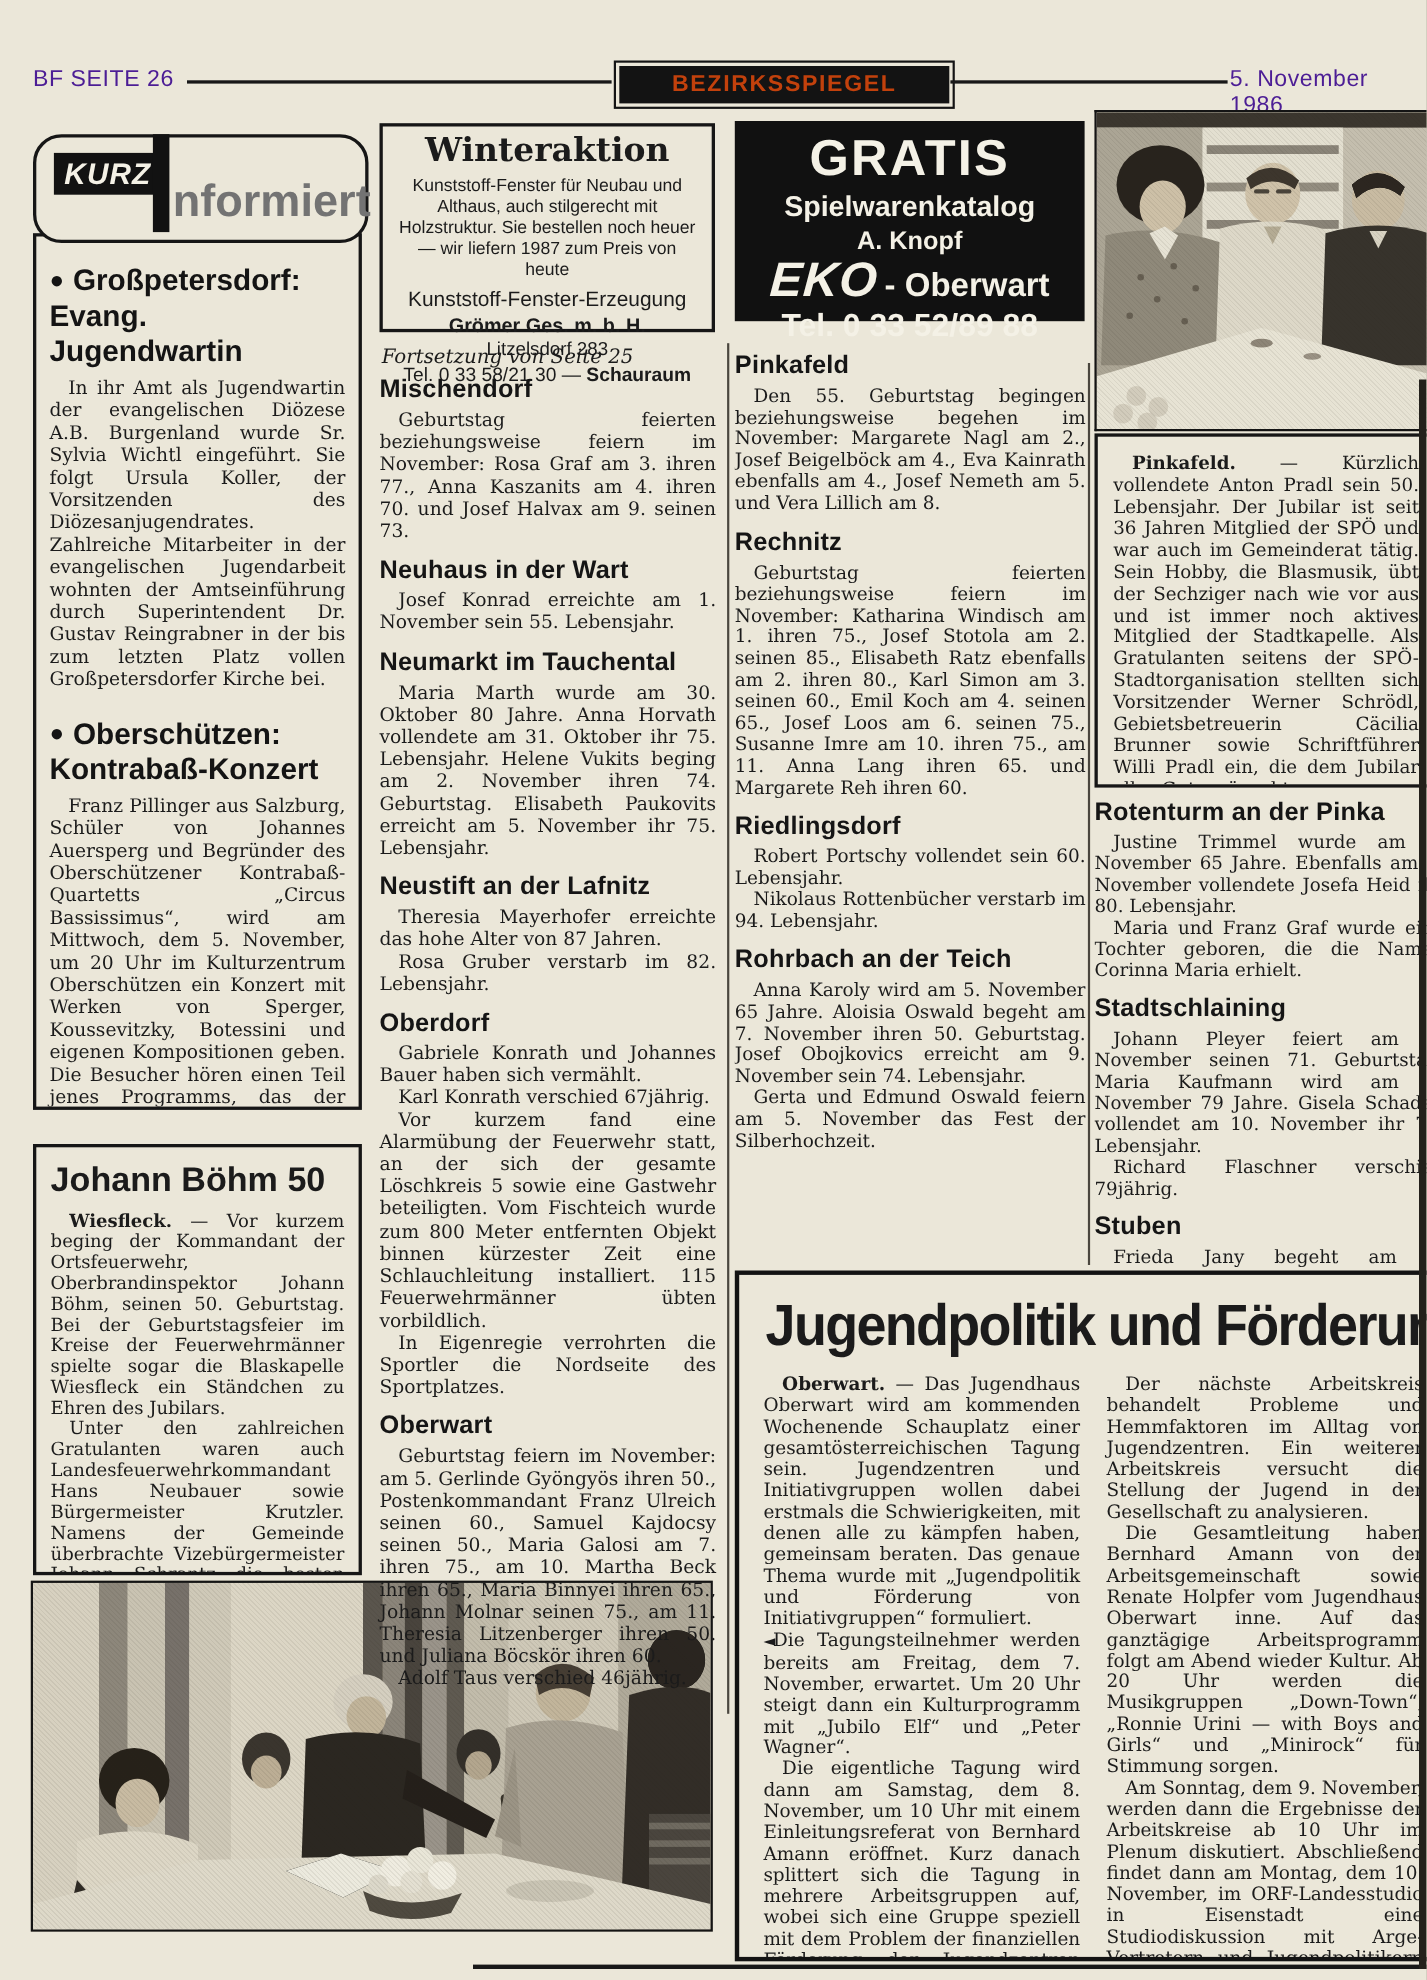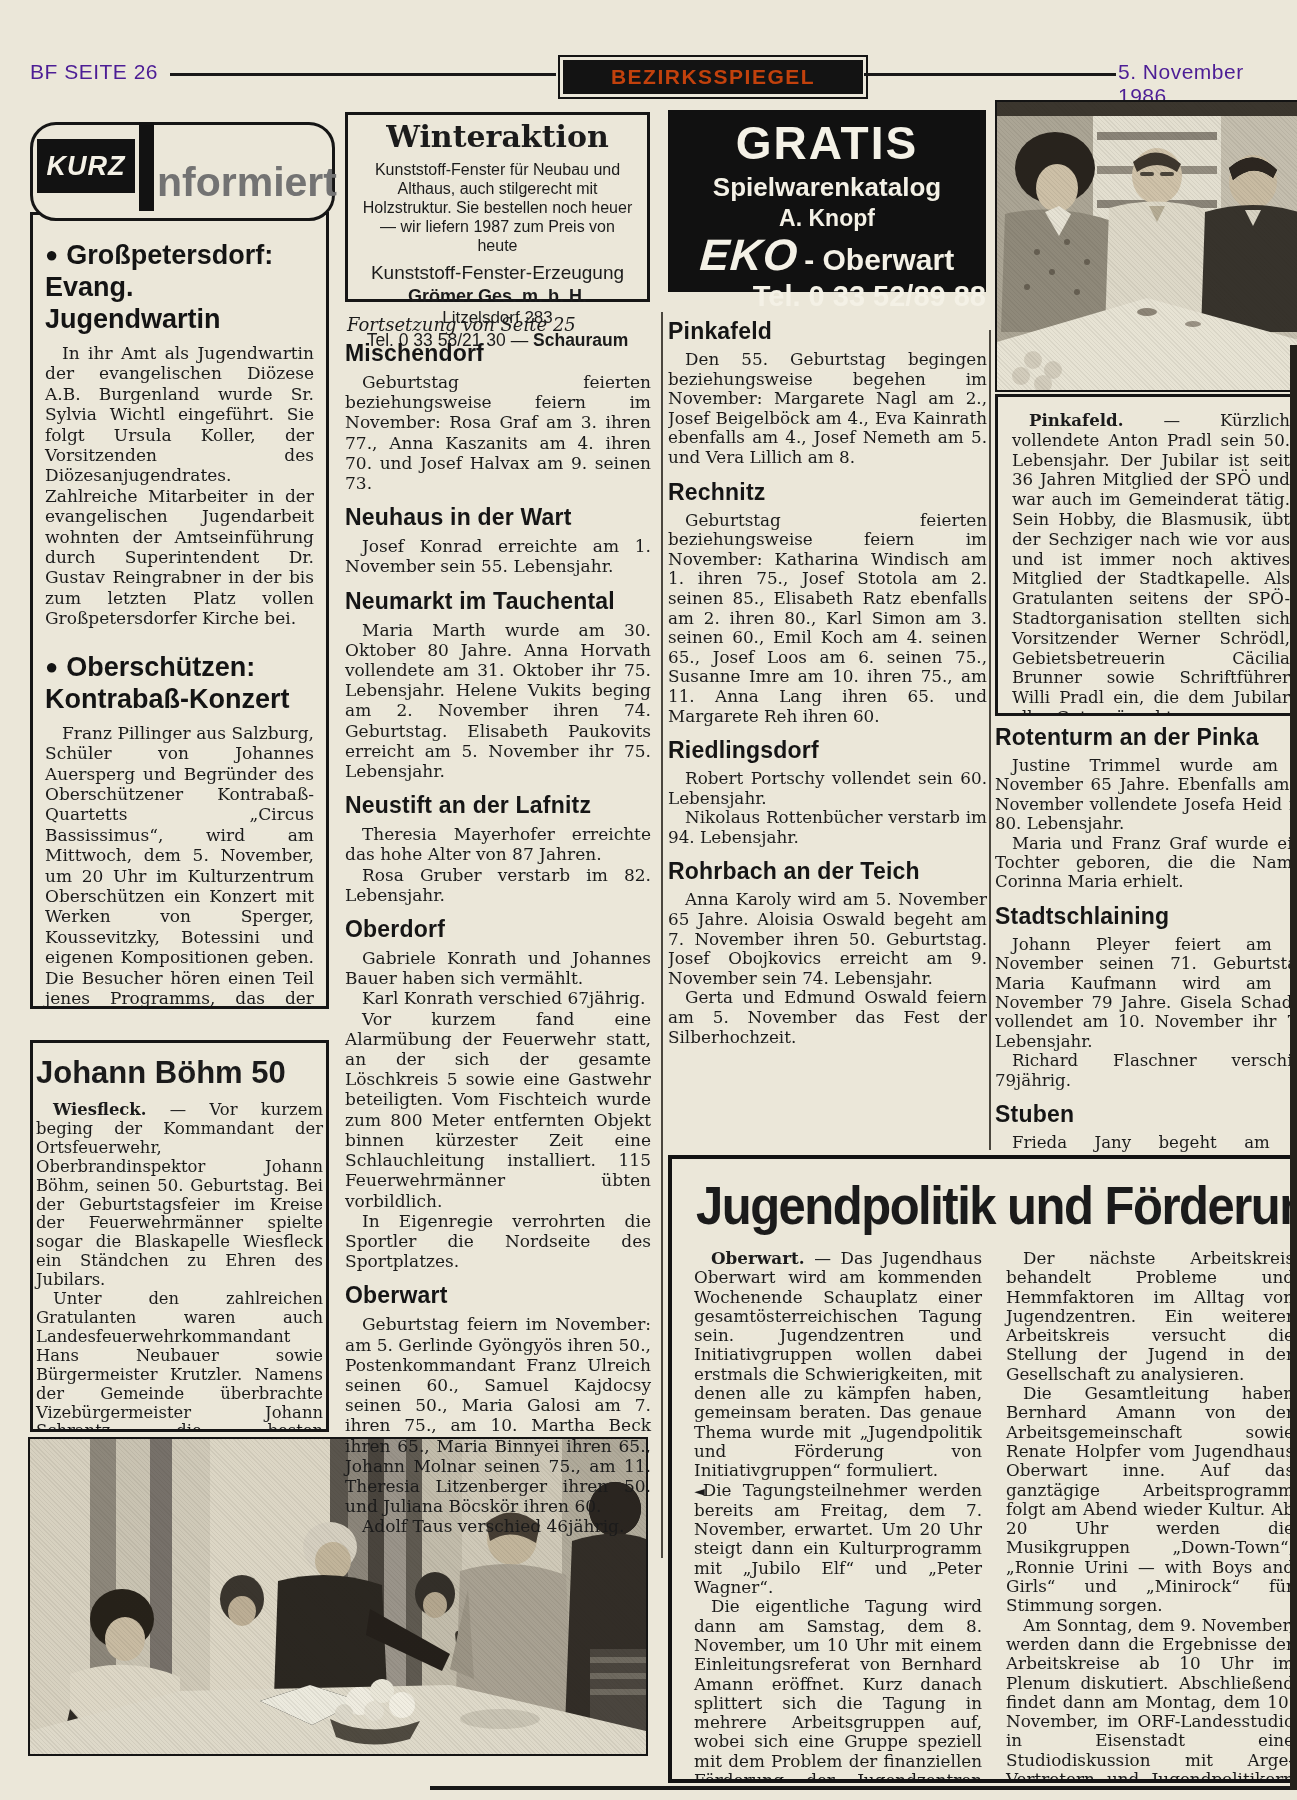--- a/index.html
+++ b/index.html
@@ -8,21 +8,21 @@
   .abs{position:absolute;}
   
   .hdr-left,.hdr-right{font-family:Liberation Sans, sans-serif;font-size:21px;color:#4c1d95;letter-spacing:.5px;}
   .rule{background:#181818;}
   .banner{border:2px solid #141414;background:#ebe7d9;padding:3px;}
   .banner-inner{background:#131313;color:#c2410c;font-family:"Liberation Sans",sans-serif;
        font-weight:bold;font-size:21px;letter-spacing:1.5px;padding:5px 0;text-align:center;}
   
   .box{border:3px solid #161616;}
   .kurz-logo{border:3px solid #161616;border-radius:26px;background:#ebe7d9;}
-  .kurz-word{position:absolute;left:4px;top:14px;width:98px;height:54px;background:#121212;
+  .kurz-word{position:absolute;left:16px;top:14px;width:98px;height:38px;background:#121212;
        display:flex;align-items:center;justify-content:center;color:#f4f1e6;
        font-family:"Liberation Sans",sans-serif;font-weight:bold;font-style:italic;font-size:27px;letter-spacing:1px;}
   .kurz-ibar{position:absolute;left:106px;top:-3px;width:15px;height:89px;background:#121212;}
   .kurz-inf{position:absolute;left:124px;top:34px;font-family:"Liberation Sans",sans-serif;
        font-weight:bold;font-size:41px;letter-spacing:0px;color:#737373;}
   
   .sec-h{font-family:"Liberation Sans",sans-serif;font-weight:bold;font-size:23px;
         letter-spacing:.2px;margin:11px 0 5px 0;color:#151515;}
   .sec-h.first{margin-top:0;}
   .bp{font-size:17px;line-height:20.2px;text-align:justify;text-indent:17px;margin:0;hyphens:auto;}
@@ -40,21 +40,21 @@
   .winter .w-l3{font-size:17px;margin-top:1px;}
   .winter .w-tel{font-size:17.5px;margin-top:2px;}
   
   .gratis{background:#111111;color:#f4f1e6;text-align:center;font-family:"Liberation Sans",sans-serif;}
   .g-title{font-weight:bold;font-size:46px;letter-spacing:2px;margin-top:6px;}
   .g-l1{font-weight:bold;font-size:26px;margin-top:2px;}
   .g-l2{font-weight:bold;font-size:23px;margin-top:2px;}
   .g-eko-row{margin-top:6px;}
   .g-eko{font-weight:bold;font-style:italic;font-size:44px;letter-spacing:1px;display:inline-block;transform:skewX(-4deg);}
   .g-suffix{font-weight:bold;font-size:30px;margin-left:6px;}
-  .g-tel{font-weight:bold;font-size:29px;margin-top:0px;text-align:right;}
+  .g-tel{font-weight:bold;font-size:29px;margin-top:0px;}
   
   .jug-title{font-family:"Liberation Sans",sans-serif;font-weight:bold;font-size:49px;
       letter-spacing:-1.5px;transform:scaleY(1.08);transform-origin:left top;margin:4px 0 18px 2px;white-space:nowrap;}
   .jug-cols{display:flex;gap:24px;}
   .jug-col{width:296px;}
   .jug-col .bp{font-size:16.8px;line-height:19.3px;}
   .jug-col .bp + .bp{margin-top:0px;}
   .jug-col .sp{margin-top:12px;}
   .arrow{font-family:"DejaVu Sans",sans-serif;font-size:14px;letter-spacing:-2px;}
   
@@ -84,21 +84,21 @@
     <p class="bp" style="line-height:20.4px;">In ihr Amt als Jugendwartin der evangelischen Diözese A.B. Burgenland wurde Sr. Sylvia Wichtl eingeführt. Sie folgt Ursula Koller, der Vorsitzenden des Diözesanjugendrates. Zahlreiche Mitarbeiter in der evangelischen Jugendarbeit wohnten der Amtseinführung durch Superintendent Dr. Gustav Reingrabner in der bis zum letzten Platz vollen Großpetersdorfer Kirche bei.</p>
     <h3 class="art-h" style="margin-top:22px;"><span class="bullet">●</span><span>Oberschützen:</span><br><span>Kontrabaß-Konzert</span></h3>
     <p class="bp" style="line-height:20.4px;">Franz Pillinger aus Salzburg, Schüler von Johannes Auersperg und Begründer des Oberschützener Kontrabaß-Quartetts „Circus Bassissimus“, wird am Mittwoch, dem 5. November, um 20 Uhr im Kulturzentrum Oberschützen ein Konzert mit Werken von Sperger, Koussevitzky, Botessini und eigenen Kompositionen geben. Die Besucher hören einen Teil jenes Programms, das der sechsundzwanzigjährige Kontrabassist beim Bucchi-Wettbewerb in Rom absolvieren wird. Pillinger wird schon um 19 Uhr den musikalischen Rahmen bei der Ausstellungseröffnung der Karikaturen von Robert Szinovatz gestalten. Er ist auch Mitglied der „Camerata Academica Salzburg“.</p>
   </div>
   <div class="abs kurz-logo" style="left:30px;top:122px;width:299px;height:93px;">
     <div class="kurz-word">KURZ</div>
     <div class="kurz-ibar"></div>
     <div class="kurz-inf">nformiert</div>
   </div>
 
-  <div class="abs box" style="left:30px;top:1040px;width:299px;height:392px;padding:10px 3px;box-sizing:border-box;overflow:hidden;">
+  <div class="abs box" style="left:30px;top:1040px;width:299px;height:392px;padding:10px 13px;box-sizing:border-box;overflow:hidden;">
     <div style="font-family:'Liberation Sans',sans-serif;font-weight:bold;font-size:31px;margin:2px 0 10px;">Johann Böhm 50</div>
     <p class="bp" style="font-size:16.4px;line-height:18.9px;"><span class="lead">Wiesfleck.</span> <span>—</span> <span>Vor kurzem beging der Kommandant der Ortsfeuerwehr, Oberbrandinspektor Johann Böhm, seinen 50. Geburtstag. Bei der Geburtstagsfeier im Kreise der Feuerwehrmänner spielte sogar die Blaskapelle Wiesfleck ein Ständchen zu Ehren des Jubilars.</span></p>
     <p class="bp" style="font-size:16.4px;line-height:18.9px;">Unter den zahlreichen Gratulanten waren auch Landesfeuerwehrkommandant Hans Neubauer sowie Bürgermeister Krutzler. Namens der Gemeinde überbrachte Vizebürgermeister Johann Schrantz die besten Glückwünsche, aber auch ein Geschenk (Bild).</p>
   </div>
 
   <div class="abs photo" style="left:28px;top:1437px;width:616px;height:315px;">
     <svg width="616" height="315" viewBox="0 0 616 315">
       <rect x="0" y="0" width="616" height="315" fill="#b0aa9a"></rect>
 
       <rect x="0" y="0" width="60" height="315" fill="#d7d1c0"></rect>

